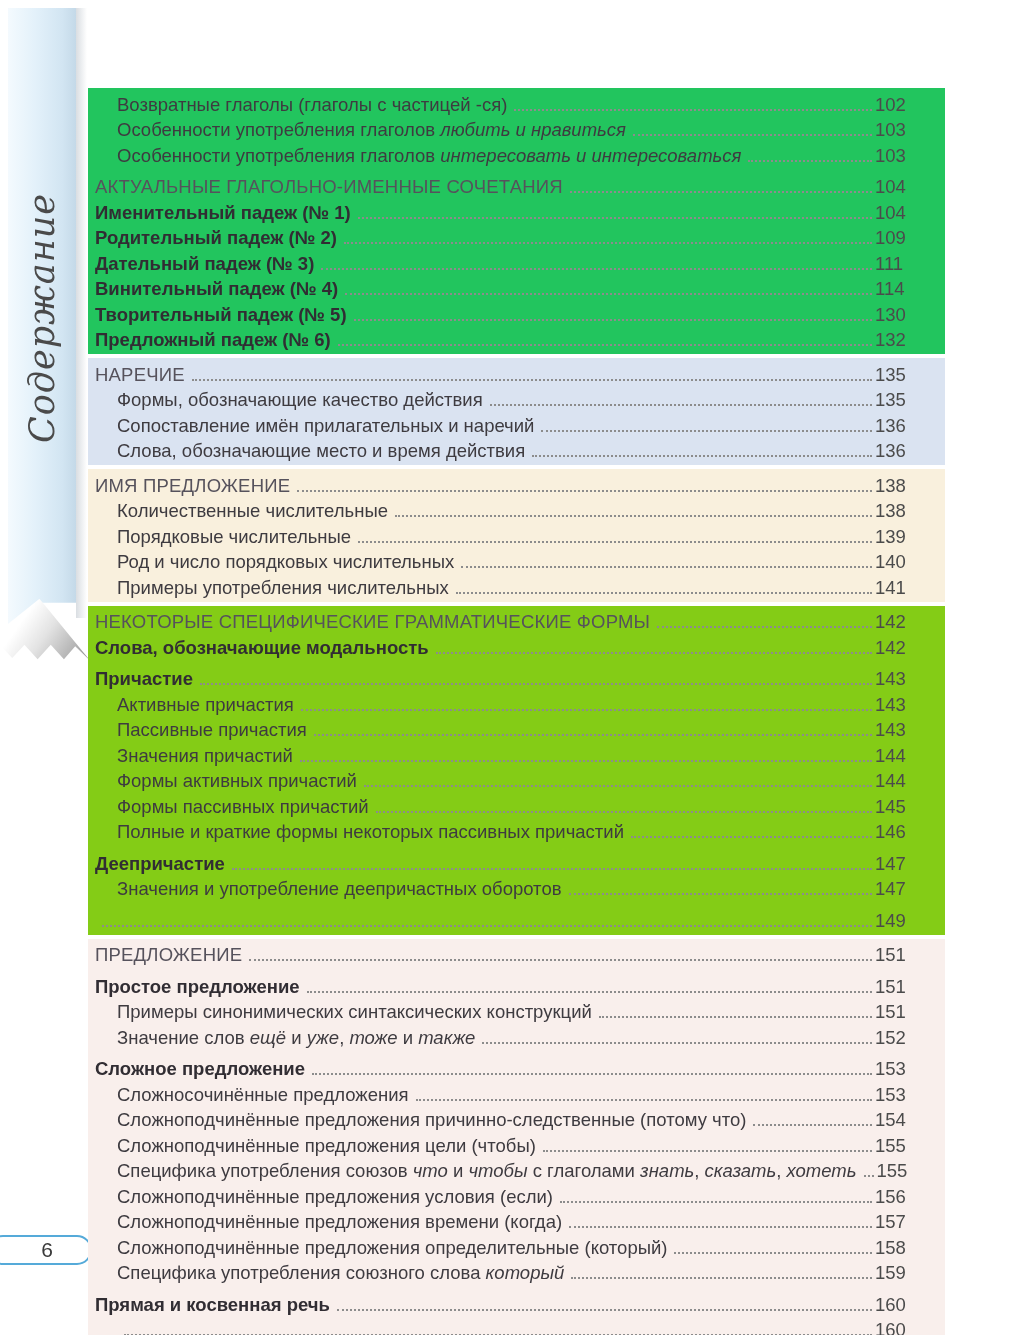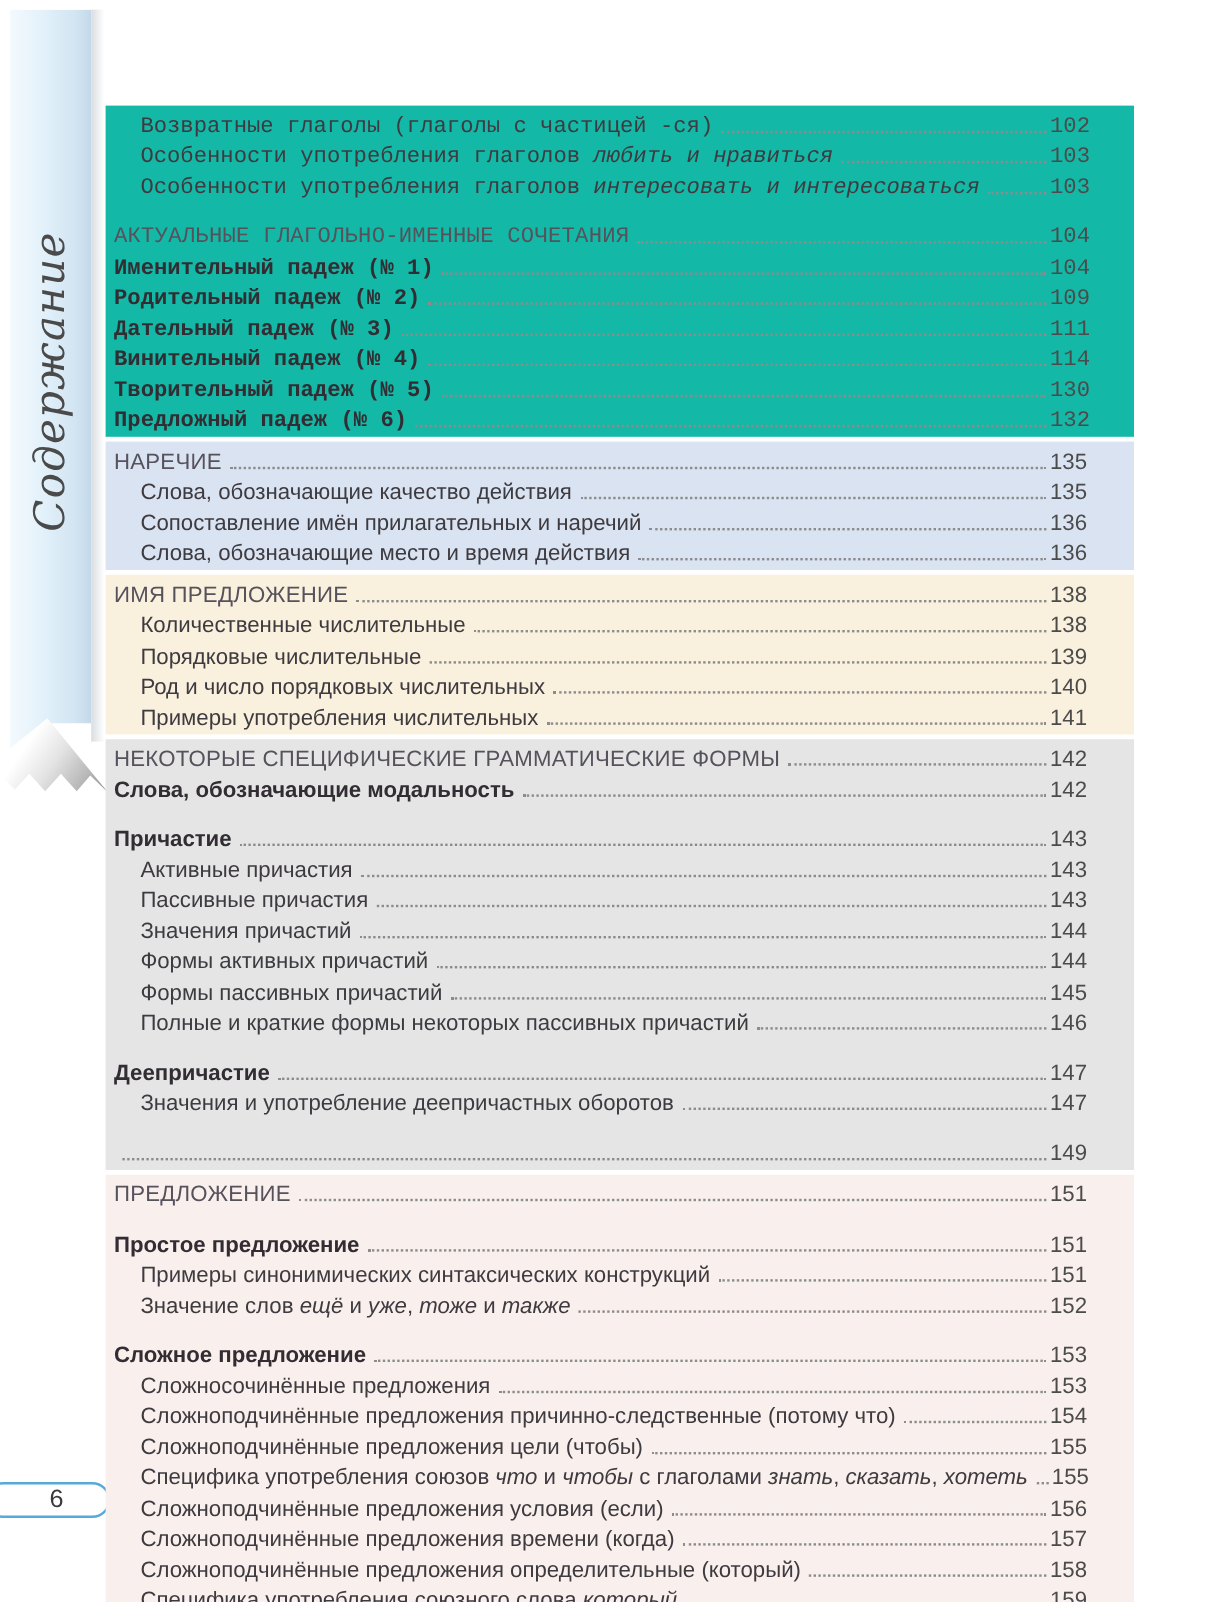--- a/index.html
+++ b/index.html
@@ -55,21 +55,21 @@
 
   
   #toc { position:absolute; left:88px; top:88px; width:857px; }
   .section { padding:2px 28px 3px 7px; margin-bottom:4px; }
   .row {
     display:flex; align-items:flex-end;
     height:25.5px;
     font-size:18.5px;
     color:#3e3b40;
   }
-  .row.gap { margin-top:16px; }
+  .row.gap { margin-top:6px; }
   .row.sub { padding-left:22px; }
   .row.caps .title { color:#56525c; letter-spacing:0.2px; }
   .row.bold .title { font-weight:bold; color:#312d33; }
   .title { white-space:nowrap; }
   .it { font-style:italic;text-align:right; }
   .leader {
     flex:1 1 auto; min-width:10px;
     border-bottom:2px dotted #8c8c8c;
     margin:0 3px 5px 7px;
   }
@@ -87,21 +87,21 @@
 <div class="curl"></div>
 <div class="ribbon-label-wrap">
   <span>Содержание</span>
 </div>
 
 <div class="page-badge">
   <span>6</span>
 </div>
 
 <div id="toc">
-    <div class="section" style="background: #14b8a6; font-family: Liberation Mono, monospace;">
+    <div class="section" style="background: #22c55e;">
       <div class="row sub">
         <span class="title"><span>Возвратные глаголы (глаголы с частицей -ся)</span></span>
         <span class="leader"></span>
         <span class="pagenum">102</span>
       </div>
       <div class="row sub">
         <span class="title"><span>Особенности употребления глаголов </span><span class="it">любить и нравиться</span></span>
         <span class="leader"></span>
         <span class="pagenum">103</span>
       </div>
@@ -146,21 +146,21 @@
         <span class="pagenum">132</span>
       </div>
     </div>
     <div class="section" style="background: rgb(218, 227, 241);">
       <div class="row caps">
         <span class="title"><span>НАРЕЧИЕ</span></span>
         <span class="leader"></span>
         <span class="pagenum">135</span>
       </div>
       <div class="row sub">
-        <span class="title"><span>Слова, обозначающие качество действия</span></span>
+        <span class="title"><span>Формы, обозначающие качество действия</span></span>
         <span class="leader"></span>
         <span class="pagenum">135</span>
       </div>
       <div class="row sub">
         <span class="title"><span>Сопоставление имён прилагательных и наречий</span></span>
         <span class="leader"></span>
         <span class="pagenum">136</span>
       </div>
       <div class="row sub">
         <span class="title"><span>Слова, обозначающие место и время действия</span></span>
@@ -188,21 +188,21 @@
         <span class="title"><span>Род и число порядковых числительных</span></span>
         <span class="leader"></span>
         <span class="pagenum">140</span>
       </div>
       <div class="row sub">
         <span class="title"><span>Примеры употребления числительных</span></span>
         <span class="leader"></span>
         <span class="pagenum">141</span>
       </div>
     </div>
-    <div class="section" style="background: #e5e5e5;">
+    <div class="section" style="background: #84cc16;">
       <div class="row caps">
         <span class="title"><span>НЕКОТОРЫЕ СПЕЦИФИЧЕСКИЕ ГРАММАТИЧЕСКИЕ ФОРМЫ</span></span>
         <span class="leader"></span>
         <span class="pagenum">142</span>
       </div>
       <div class="row bold">
         <span class="title"><span>Слова, обозначающие модальность</span></span>
         <span class="leader"></span>
         <span class="pagenum">142</span>
       </div>

